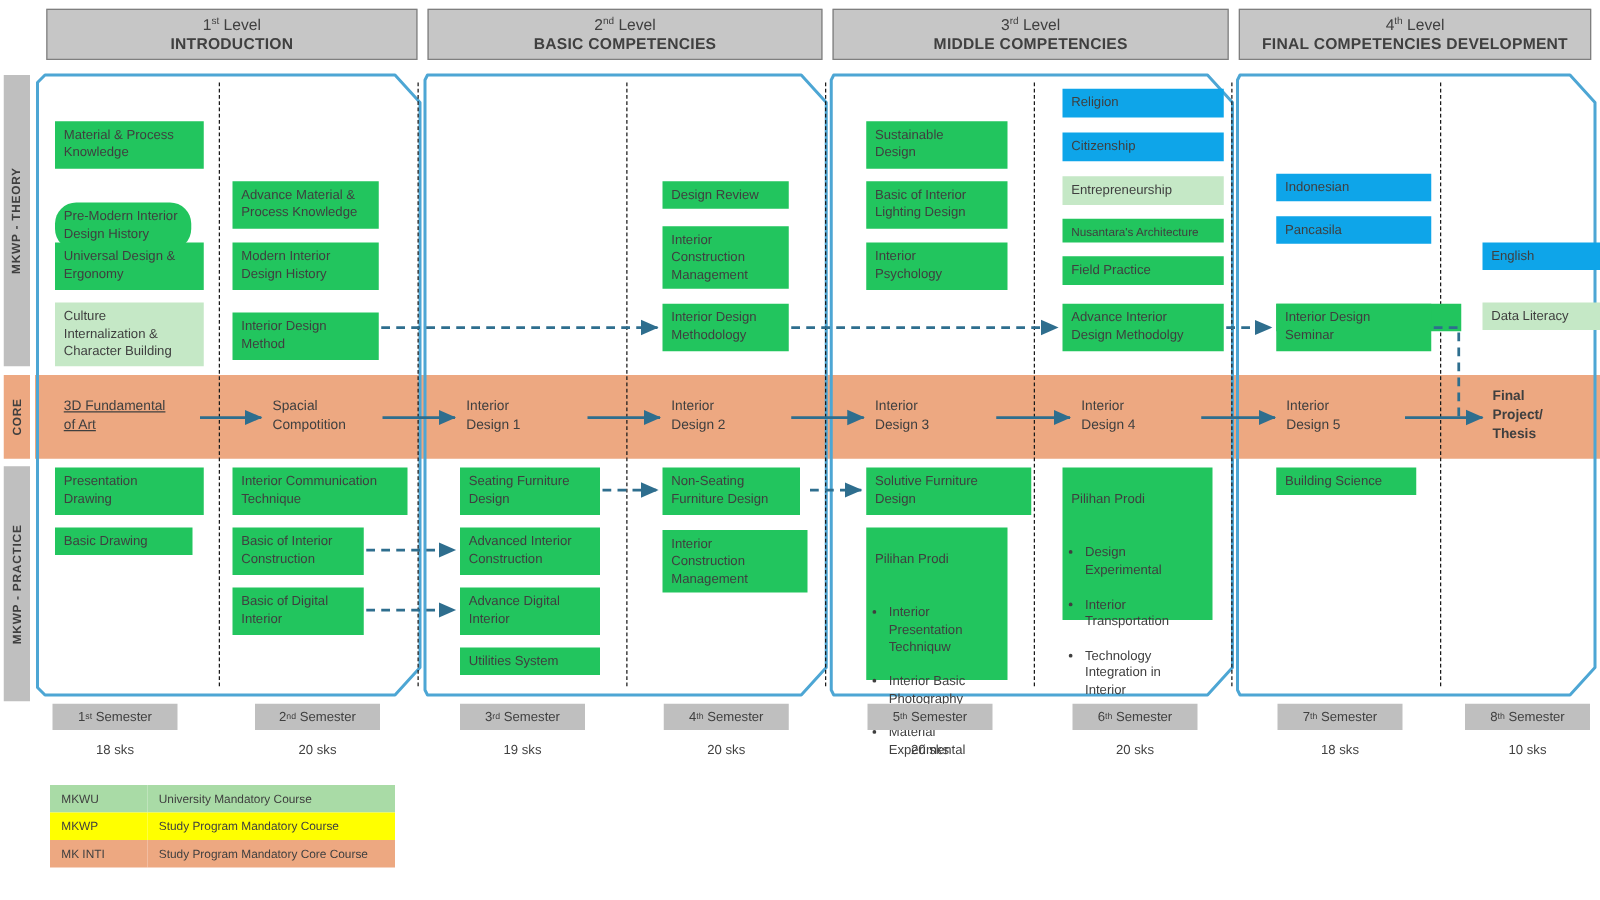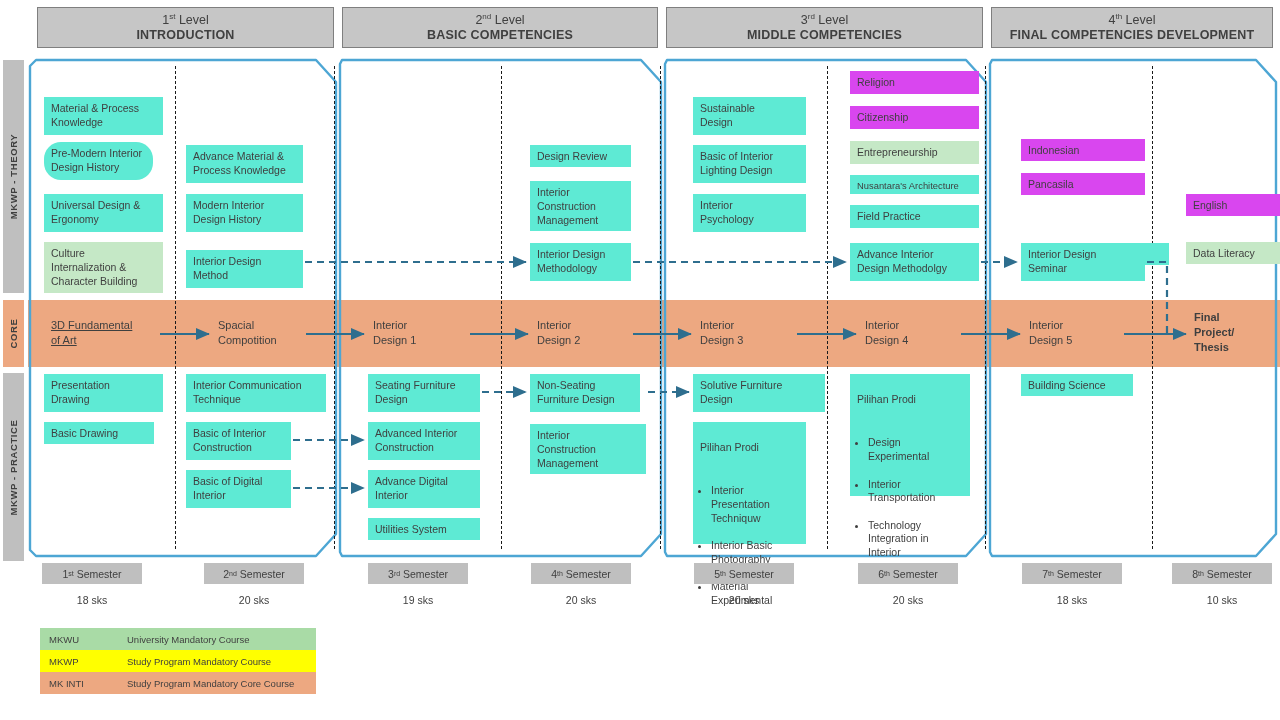--- a/index.html
+++ b/index.html
@@ -57,22 +57,22 @@
 
   
   .course{
     position:absolute;
     font-size:10.5px;
     line-height:1.32;
     padding:5px 7px 4px 7px;
     color:#3f3f3f;
     white-space:pre-line;
   }
-  .c-yellow{ background:#5eead4; }
-  .c-blue  { background:#d946ef; }
+  .c-yellow{ background:#22c55e; }
+  .c-blue  { background:#0ea5e9; }
   .c-green { background:#c5e8c6; }
   .c-small { font-size:9.4px; }
 
   .course ul{ margin:2px 0 0 0; padding-left:11px; }
   .course li{ margin:0; padding:0; line-height:1.3; }
 
   
   .corecourse{
     position:absolute;
     font-size:11px;
@@ -200,21 +200,21 @@
   <div class="vsep" style="left:175px; top:66px;  height:483px;"></div>
   <div class="vsep" style="left:501px; top:66px;  height:483px;"></div>
   <div class="vsep" style="left:827px; top:66px;  height:483px;"></div>
   <div class="vsep" style="left:1152px; top:66px; height:483px;"></div>
   <div class="vsep" style="left:334px; top:66px;  height:483px;"></div>
   <div class="vsep" style="left:660px; top:66px;  height:483px;"></div>
   <div class="vsep" style="left:985px; top:66px;  height:483px;"></div>
 
   <div class="course c-yellow" style="left:44px; top:97px; width:119px; height:38px;">Material &amp; Process
 Knowledge</div>
-  <div class="course c-yellow" style="left:44px; top:142px; width:109px; height:38px;border-radius:17px;">Pre-Modern Interior
+  <div class="course c-yellow" style="left:44px; top:162px; width:109px; height:38px;border-radius:17px;">Pre-Modern Interior
 Design History</div>
   <div class="course c-green" style="left:44px; top:242px; width:119px; height:51px;">Culture
 Internalization &amp;
 Character Building</div>
   <div class="course c-yellow" style="left:44px; top:194px; width:119px; height:38px;">Universal Design &amp;
 Ergonomy</div>
 
   <div class="course c-yellow" style="left:186px; top:145px; width:117px; height:38px;">Advance Material &amp;
 Process Knowledge</div>
   <div class="course c-yellow" style="left:186px; top:194px; width:117px; height:38px;">Modern Interior

